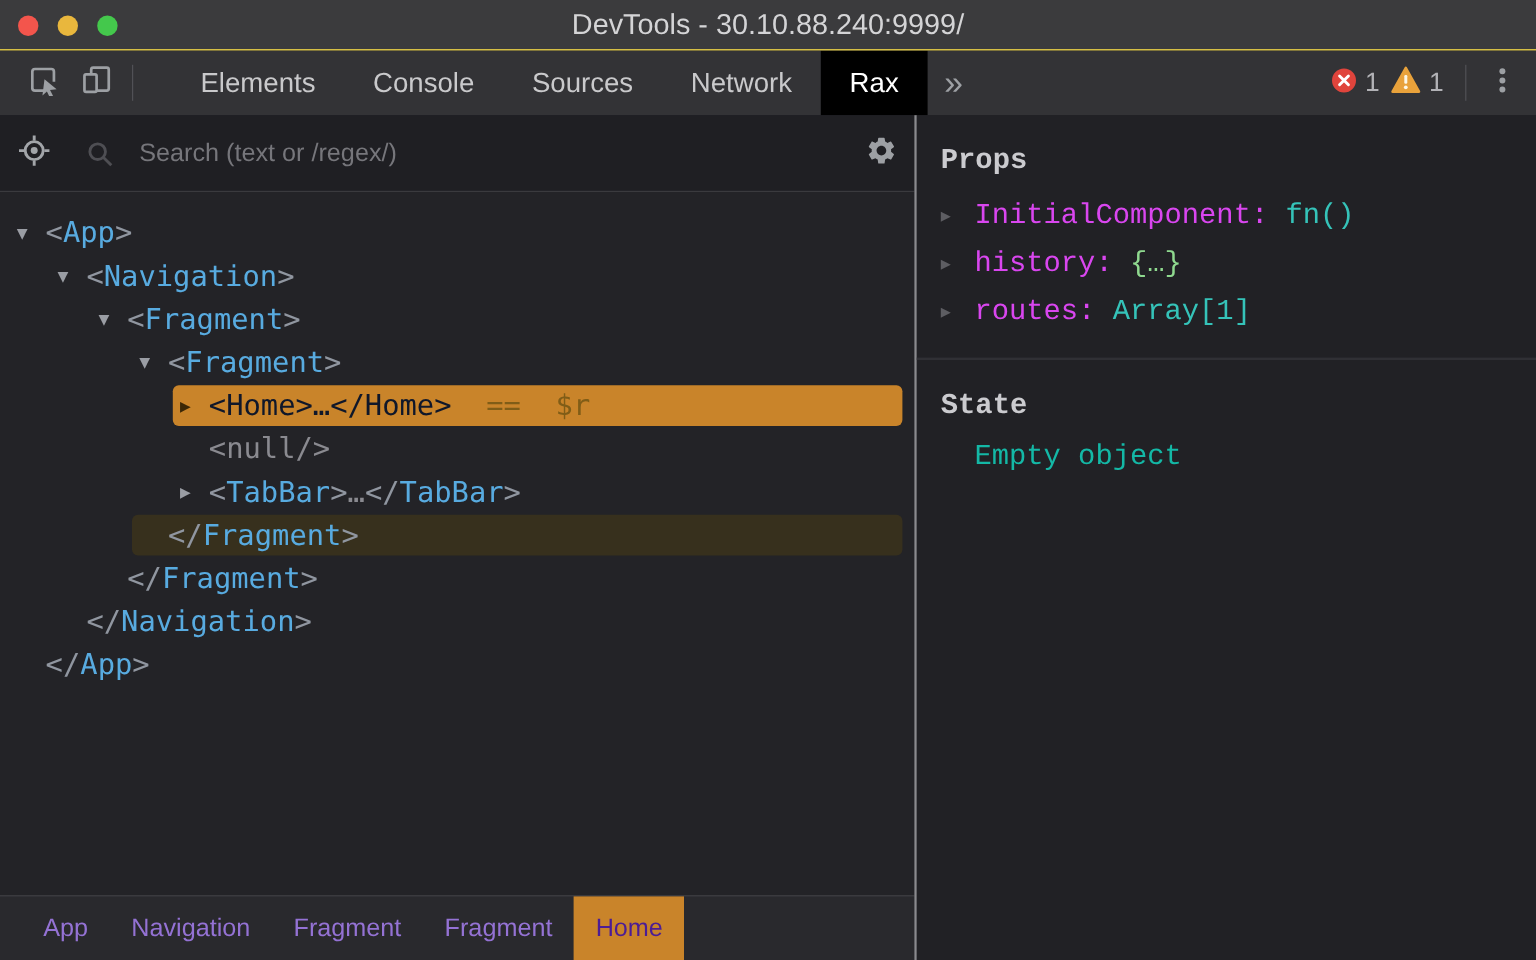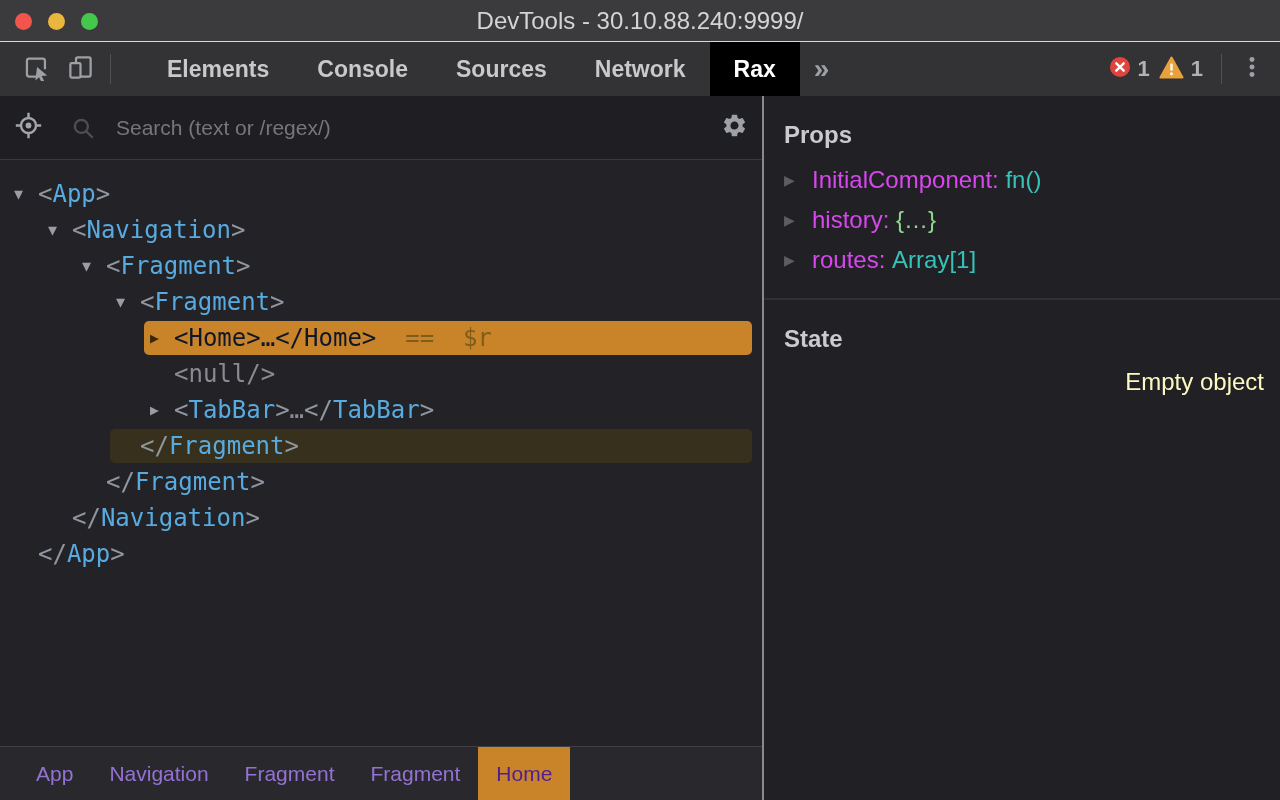--- a/index.html
+++ b/index.html
@@ -9,38 +9,38 @@
 
   
   .titlebar { height:42px; background:#3b3b3d; border-bottom:1px solid #fde047; position:relative;
               display:flex; align-items:center; flex:0 0 auto; }
   .traffic { position:absolute; left:15px; top:0; height:42px; display:flex; align-items:center; gap:16px; }
   .tl { width:17px; height:17px; border-radius:50%; display:inline-block; }
   .tl.red { background:#f3554c; } .tl.yellow { background:#e9b73d; } .tl.green { background:#44c84c; }
   .wtitle { position:absolute; left:0; right:0; text-align:center; color:#d4d4d6; font-size:24px; }
 
   
-  .tabstrip { height:54px; background:#333336; display:flex; align-items:center; padding-left:14px; flex:0 0 auto;font-weight:bold; }
+  .tabstrip { height:54px; background:#333336; display:flex; align-items:center; padding-left:14px; flex:0 0 auto; }
   .toolbtn { width:44px; height:54px; display:flex; align-items:center; justify-content:center; cursor:pointer; }
   .vsep { width:1px; height:30px; background:#515156; margin:0 8px; }
   .tabs { display:flex; margin-left:24px; height:54px; }
   .tab { padding:0 24px; line-height:54px; font-size:23px; color:#c9c9cb; cursor:pointer; }
   .tab.active { background:#000; color:#fff; }
   .chevron { padding:0 14px; font-size:28px; color:#9da0a4; line-height:54px; cursor:pointer; }
   .tsp { flex:1; }
   .badges { display:flex; align-items:center; gap:9px; margin-right:10px; }
   .badge { display:flex; align-items:center; gap:7px; cursor:pointer; }
   .badge .cnt { color:#b2b2b6; font-size:22px; }
   .kebab { width:44px; height:54px; display:flex; align-items:center; justify-content:center; cursor:pointer; margin-right:6px; }
 
   
   .main { flex:1; display:flex; min-height:0; }
   .left { width:762px; display:flex; flex-direction:column; min-height:0; }
   .divider { width:2px; background:#8a8a8e; }
-  .right { flex:1; background:#212125; font-family:Liberation Sans, sans-serif; }
+  .right { flex:1; background:#212125; font-family:Liberation Mono, monospace; }
 
   
   .searchrow { height:64px; background:#1f1f23; border-bottom:1px solid #3a3a3e; display:flex; align-items:center; flex:0 0 auto; }
   .iconbtn { width:56px; height:64px; display:flex; align-items:center; justify-content:center; cursor:pointer; }
   .mag { margin:0 4px 0 14px; display:flex; align-items:center; }
   .search-input { flex:1; background:transparent; border:none; outline:none; color:#dddde1;
                   font-size:21px; font-family:"Liberation Sans", sans-serif; padding-left:16px; }
   .search-input::placeholder { color:#76767b; }
 
   
@@ -62,21 +62,21 @@
   .crumb.active { background:#c9842a; color:#4c1d95; }
 
   
   .section { padding:24px 16px 18px 20px; }
   .section.props { border-bottom:2px solid #303035; }
   .heading { font-size:24px; font-weight:bold; color:#cbcbcf; line-height:30px; margin-bottom:10px; }
   .prow { height:40px; display:flex; align-items:center; cursor:pointer; white-space:pre; font-size:24px; }
   .parrow { width:28px; font-size:14px; color:#5d5d62; flex:0 0 auto; }
   .pkey { color:#d946ef; }
   .pval.teal { color:#35c3b9; } .pval.green { color:#8fd98f; }
-  .empty-state { color:#fef9c3; font-size:24px; margin:14px 0 0 28px;text-align:right; }
+  .empty-state { color:#14b8a6; font-size:24px; margin:14px 0 0 28px; }
 </style>
 </head>
 <body>
 
 <div class="window">
 
   <div class="titlebar">
     <div class="traffic">
       <span class="tl red"></span>
       <span class="tl yellow"></span>

